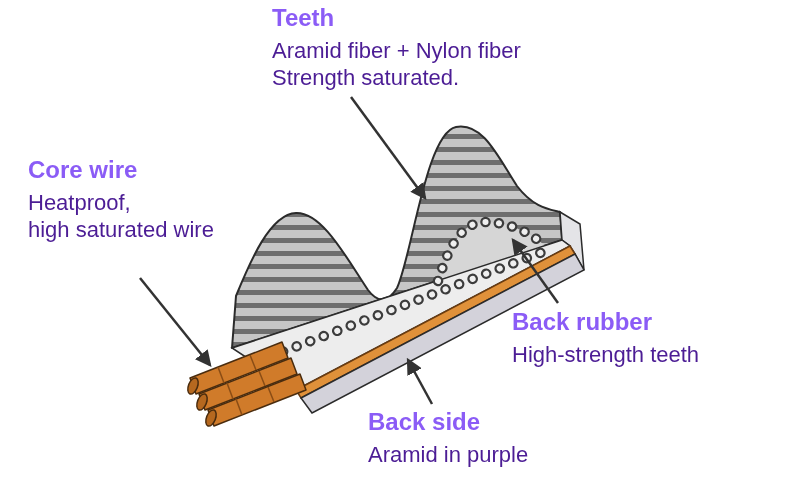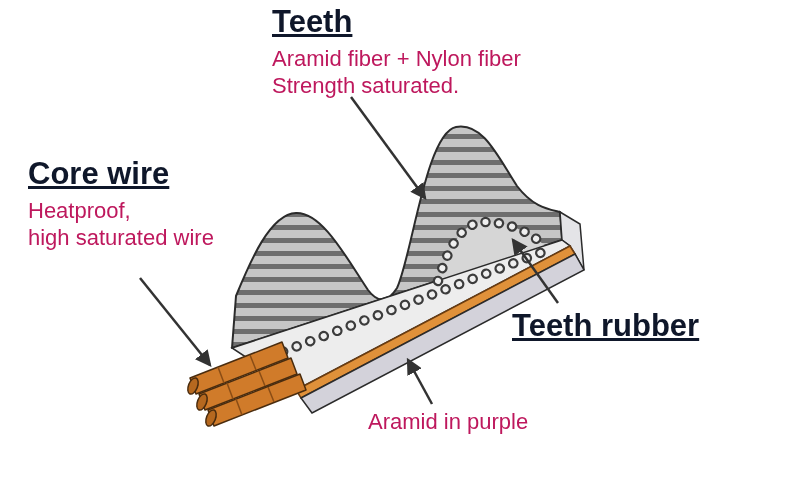--- a/index.html
+++ b/index.html
@@ -3,25 +3,25 @@
 <meta charset="utf-8">
 <style>
   html,body { margin:0; padding:0; background:#ffffff; }
   .stage {
     position:relative; width:800px; height:483px; background:#ffffff;
     font-family:"Liberation Sans", sans-serif; overflow:hidden;
   }
   .stage svg { position:absolute; left:0; top:0; }
   .label { position:absolute; }
   .label .t {
-    font-size:31px; font-weight:bold; color:#0f172a;
-    margin:0 0 5px 0; line-height:1.15; white-space:nowrap;text-decoration:underline;
+    font-size:24px; font-weight:bold; color:#8b5cf6;
+    margin:0 0 5px 0; line-height:1.15; white-space:nowrap;
   }
   .label .b {
-    font-size:22px; color:#be185d; line-height:1.25; white-space:nowrap;
+    font-size:22px; color:#4c1d95; line-height:1.25; white-space:nowrap;
   }
 </style>
 </head>
 <body>
 
 <div class="stage">
 
   <svg width="800" height="483" viewBox="0 0 800 483">
     <defs>
       <pattern id="hstripes" width="12" height="13" patternUnits="userSpaceOnUse">
@@ -90,20 +90,22 @@
     <div class="b">Strength saturated.</div>
   </div>
 
   <div class="label" style="left:28px; top:156px;">
     <div class="t">Core wire</div>
     <div class="b">Heatproof,</div>
     <div class="b">high saturated wire</div>
   </div>
 
   <div class="label" style="left:512px; top:308px;">
-    <div class="t">Teeth rubber</div>
+    <div class="t">Back rubber</div>
+    <div class="b">High-strength teeth</div>
   </div>
 
   <div class="label" style="left:368px; top:408px;">
+    <div class="t">Back side</div>
     <div class="b">Aramid in purple</div>
   </div>
 
 </div>
 
 </body></html>

